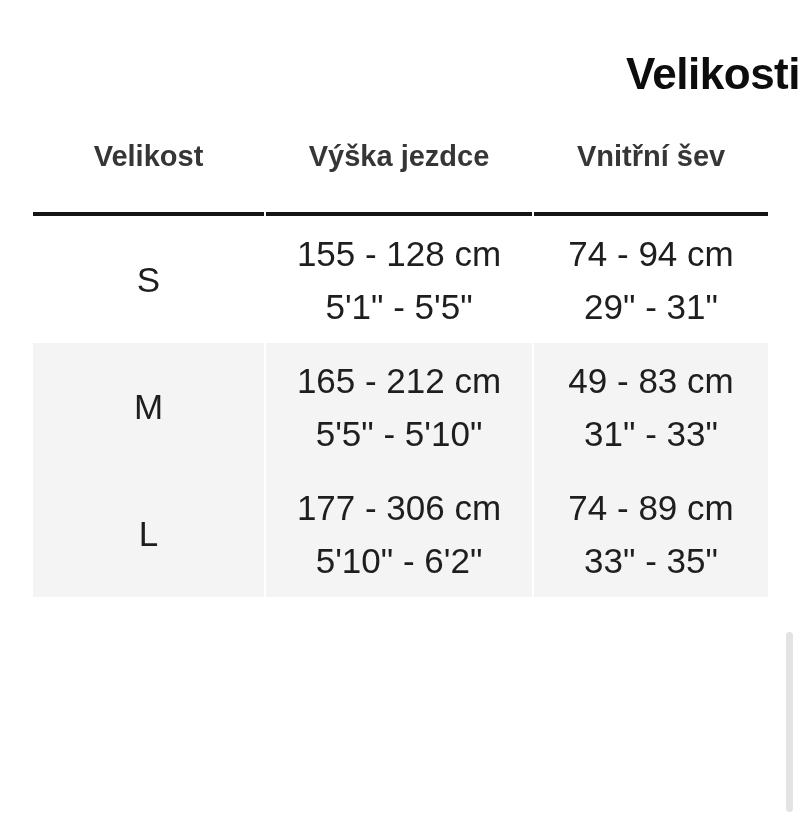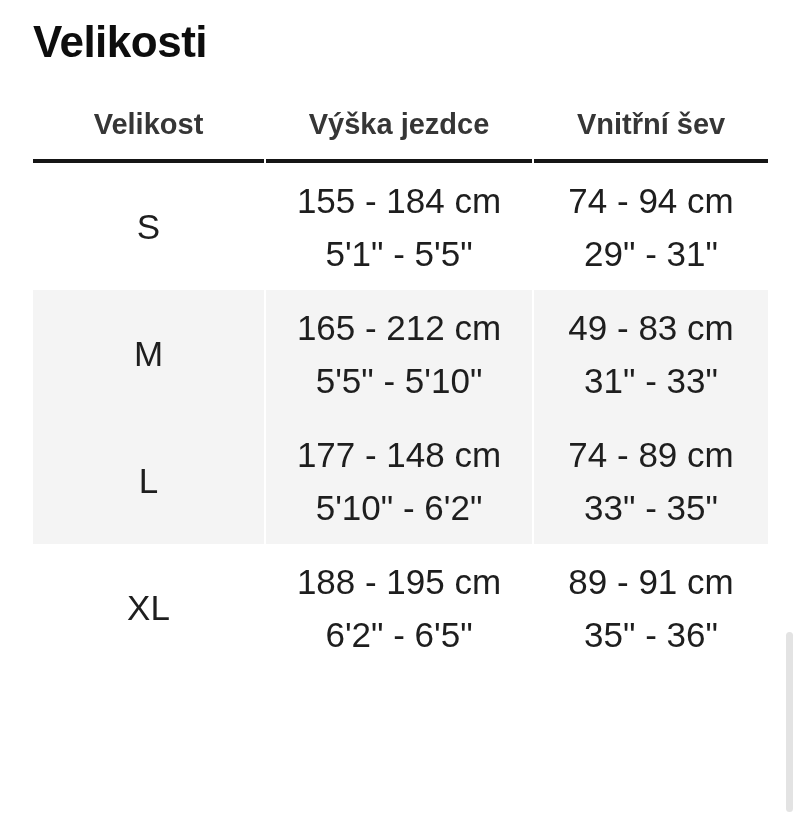--- a/index.html
+++ b/index.html
@@ -9,44 +9,45 @@
     font-family: "Liberation Sans", "DejaVu Sans", sans-serif;
   }
   .page {
     position: relative;
     width: 800px;
     height: 836px;
     overflow: hidden;
     background: #ffffff;
   }
   .page-title {
-    margin: 20px 0 0 33px;
+    margin: 52px 0 0 33px;
     font-size: 44px;
     line-height: 44px;
     font-weight: 800;
     letter-spacing: -0.5px;
     color: #0d0d0d;
+    text-align: right;
   }
   table.size-table {
     border-collapse: separate;
     border-spacing: 2px 0;
     width: 739px;
     margin: 27px 0 0 31px;
     table-layout: fixed;
   }
   .col-size   { width: 31.6%; }
   .col-height { width: 36.4%; }
   .col-inseam { width: 32.0%; }
   th {
     font-size: 29px;
     line-height: 30px;
     font-weight: bold;
     color: #363636;
     text-align: center;
-    padding: 18px 0 20px 0;
+    padding: 18px 0 41px 0;
     border-bottom: 4px solid #151515;
   }
   td {
     height: 127px;
     text-align: center;
     vertical-align: middle;
     font-size: 35px;
     color: #1e1e1e;
     padding: 0;
   }
@@ -85,21 +86,21 @@
         <th>Výška jezdce</th>
         <th>Vnitřní šev</th>
       </tr>
     </thead>
     <tbody>
       <tr>
         <td>
             <div class="cell-line">S</div>
           </td>
         <td>
-          <div class="cell-line">155 - 184 cm</div>
+          <div class="cell-line">155 - 128 cm</div>
           <div class="cell-line">5'1" - 5'5"</div>
         </td>
         <td>
           <div class="cell-line">74 - 94 cm</div>
           <div class="cell-line">29" - 31"</div>
         </td>
       </tr>
       <tr class="row-alt">
         <td>
             <div class="cell-line">M</div>
@@ -111,39 +112,26 @@
         <td>
           <div class="cell-line">49 - 83 cm</div>
           <div class="cell-line">31" - 33"</div>
         </td>
       </tr>
       <tr class="row-alt">
         <td>
             <div class="cell-line">L</div>
           </td>
         <td>
-          <div class="cell-line">177 - 148 cm</div>
+          <div class="cell-line">177 - 306 cm</div>
           <div class="cell-line">5'10" - 6'2"</div>
         </td>
         <td>
           <div class="cell-line">74 - 89 cm</div>
           <div class="cell-line">33" - 35"</div>
-        </td>
-      </tr>
-      <tr>
-        <td>
-            <div class="cell-line">XL</div>
-          </td>
-        <td>
-          <div class="cell-line">188 - 195 cm</div>
-          <div class="cell-line">6'2" - 6'5"</div>
-        </td>
-        <td>
-          <div class="cell-line">89 - 91 cm</div>
-          <div class="cell-line">35" - 36"</div>
         </td>
       </tr>
     </tbody>
   </table>
 
   <div class="scrollbar-thumb"></div>
 
 </div>
 
 </body></html>

